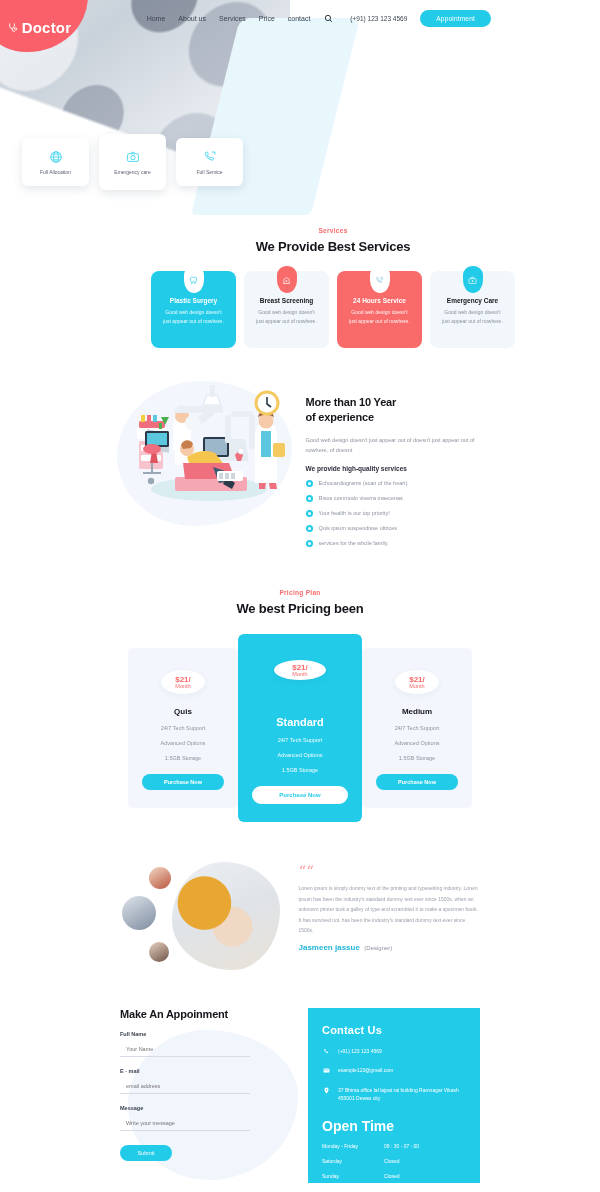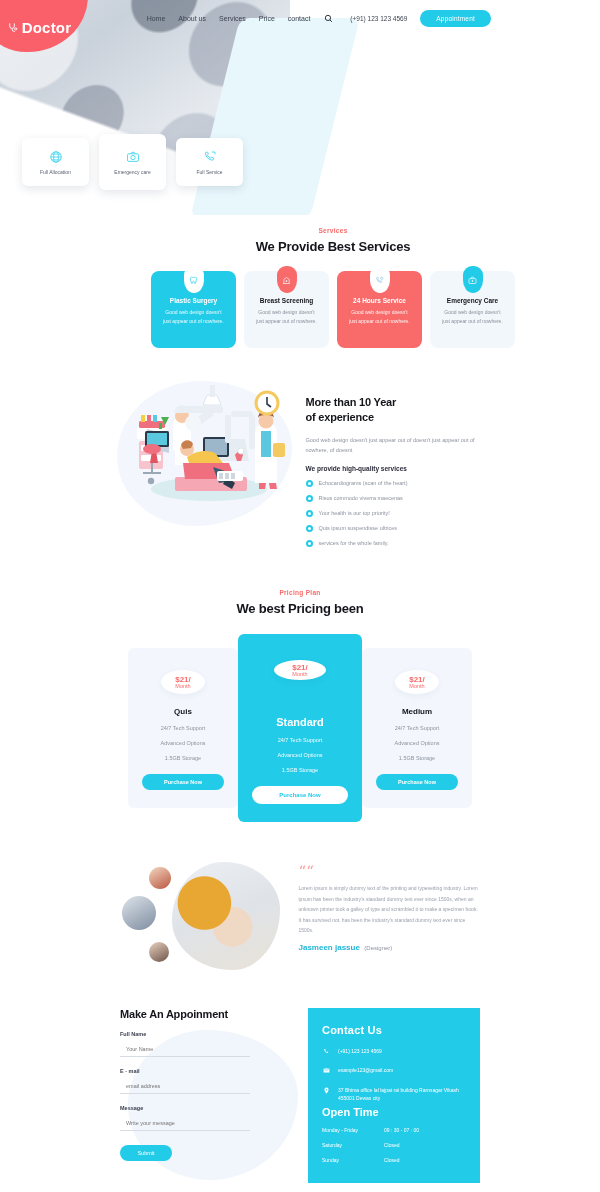--- a/index.html
+++ b/index.html
@@ -186,21 +186,21 @@
     margin-top:14px; border:none; background:#22cbe8; color:#fff; font-size:5.5px;
     padding:5px 0; width:52px; border-radius:10px; cursor:pointer;
   }
   .contact-card {
     width:172px; height:175px; background:#22cbe8; padding:16px 14px; color:#fff;
   }
   .cc-title { font-size:11px; font-weight:bold; letter-spacing:.2px; }
   .cc-row { display:flex; gap:8px; margin-top:11px; align-items:flex-start; }
   .cc-ico { width:8px; flex:none; display:flex; justify-content:center; padding-top:1px; }
   .cc-txt { font-size:5px; line-height:1.7; }
-  .cc-sub { font-size:11px; font-weight:bold; margin-top:3px; }
+  .cc-sub { font-size:14px; font-weight:bold; margin-top:15px; }
   .hr-row { display:flex; margin-top:9px; font-size:5px; }
   .hr-day { width:62px; }
 </style>
 </head>
 <body>
 
 <div class="page">
 
   <div class="hero">
     <div class="hero-photo"></div>

